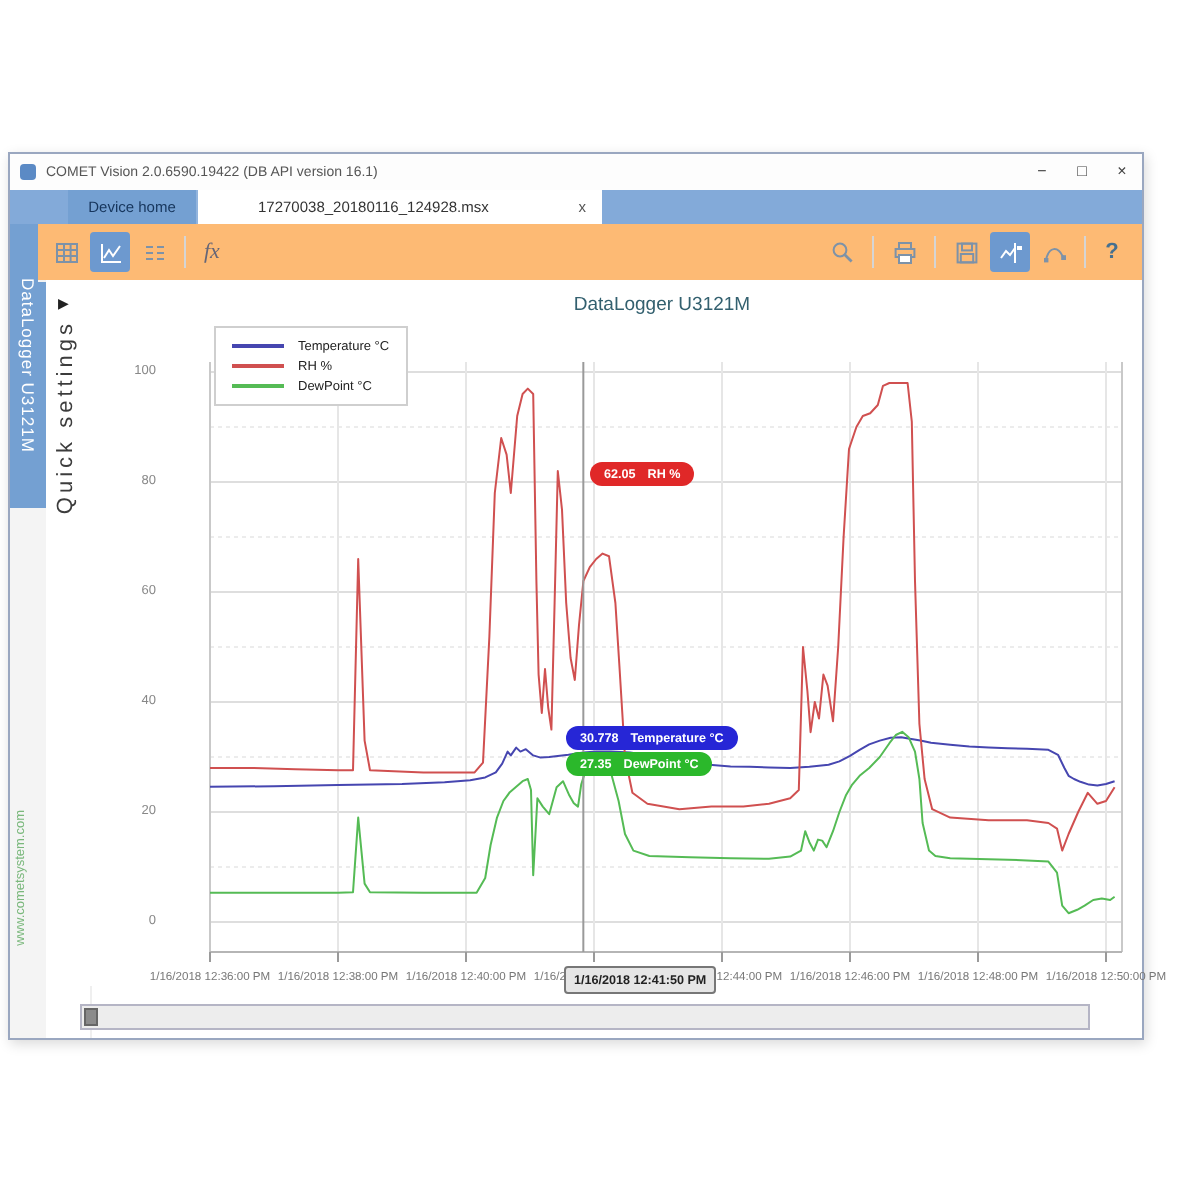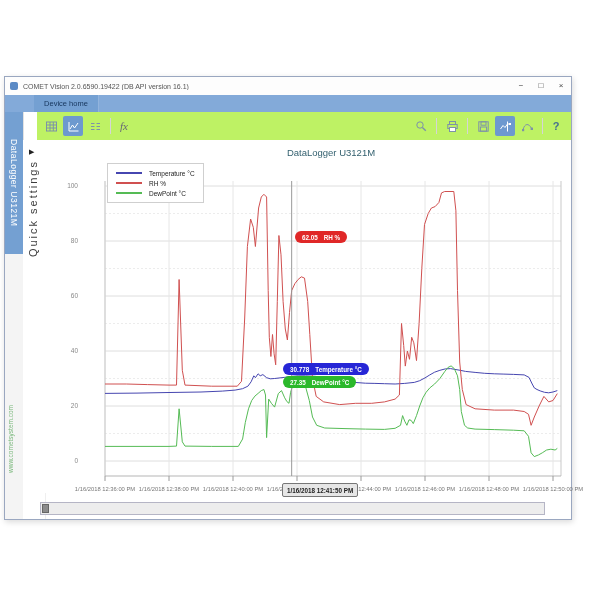--- a/index.html
+++ b/index.html
@@ -14,21 +14,21 @@
   .tabstrip{position:absolute;left:0;top:18px;right:0;height:17px;background:#83aad9;display:flex;}
   .tab-device{width:64px;background:#74a0d2;color:#16355c;font-size:7.5px;display:flex;align-items:center;justify-content:center;border-right:1px solid #92b4dd;margin-left:29px;}
   .tab-doc{width:164px;background:#fff;color:#333;font-size:7.5px;display:flex;align-items:center;padding:0 8px 0 30px;}
   .tab-close{color:#555;margin-left:auto;font-size:7.5px;}
   .tab-fill{flex:1;background:#83aad9;}
   
   .rail{position:absolute;left:0;top:35px;width:18px;bottom:0;background:#f4f4f4;border-right:1px solid #e2e2e2;}
   .vtab{position:absolute;top:0;left:0;width:18px;height:142px;background:#74a0d2;color:#fff;writing-mode:vertical-rl;font-size:8.5px;letter-spacing:.5px;display:flex;align-items:center;justify-content:center;}
   .watermark{position:absolute;bottom:46px;left:2px;writing-mode:vertical-rl;transform:rotate(180deg);font-size:6.5px;color:#7ab87c;}
   
-  .toolbar{position:absolute;left:32px;top:35px;right:0;height:28px;display:flex;align-items:center;padding:0 6px 0 3px;background:#bef264;border-bottom:1px solid #f2f2f2;}
+  .toolbar{position:absolute;left:14px;top:35px;right:0;height:28px;display:flex;align-items:center;padding:0 6px 0 3px;background:#fdba74;border-bottom:1px solid #f2f2f2;}
   .tbtn{width:20px;height:20px;border-radius:2px;display:flex;align-items:center;justify-content:center;margin:0 1px;}
   .tbtn.active{background:#6d99cf;}
   .tbtn svg{display:block;}
   .tsep{width:1px;height:16px;background:#d5d5d5;margin:0 4px;}
   .fx{font-size:11px;font-style:italic;font-family:"Liberation Serif",serif;color:#667;margin-left:5px;}
   .spacer{flex:1;}
   .help{font-size:11px;color:#46708f;font-weight:bold;width:18px;text-align:center;}
   
   .quickcol{position:absolute;left:18px;top:63px;width:22px;bottom:0;background:#fff;border-right:1px solid #efefef;}
   .qarrow{position:absolute;top:8px;left:6px;font-size:7px;color:#222;}
@@ -58,20 +58,24 @@
   <div class="titlebar">
     <span class="app-icon"></span>
     <span class="title">COMET Vision 2.0.6590.19422 (DB API version 16.1)</span>
     <span class="winbtn">−</span>
     <span class="winbtn">□</span>
     <span class="winbtn">×</span>
   </div>
 
   <div class="tabstrip">
     <div class="tab-device">Device home</div>
+    <div class="tab-doc">
+      <span>17270038_20180116_124928.msx</span>
+      <span class="tab-close">x</span>
+    </div>
     <div class="tab-fill"></div>
   </div>
 
   <div class="rail">
     <div class="vtab">DataLogger U3121M</div>
     <div class="watermark">www.cometsystem.com</div>
   </div>
 
   <div class="toolbar">
     <div class="tbtn">

